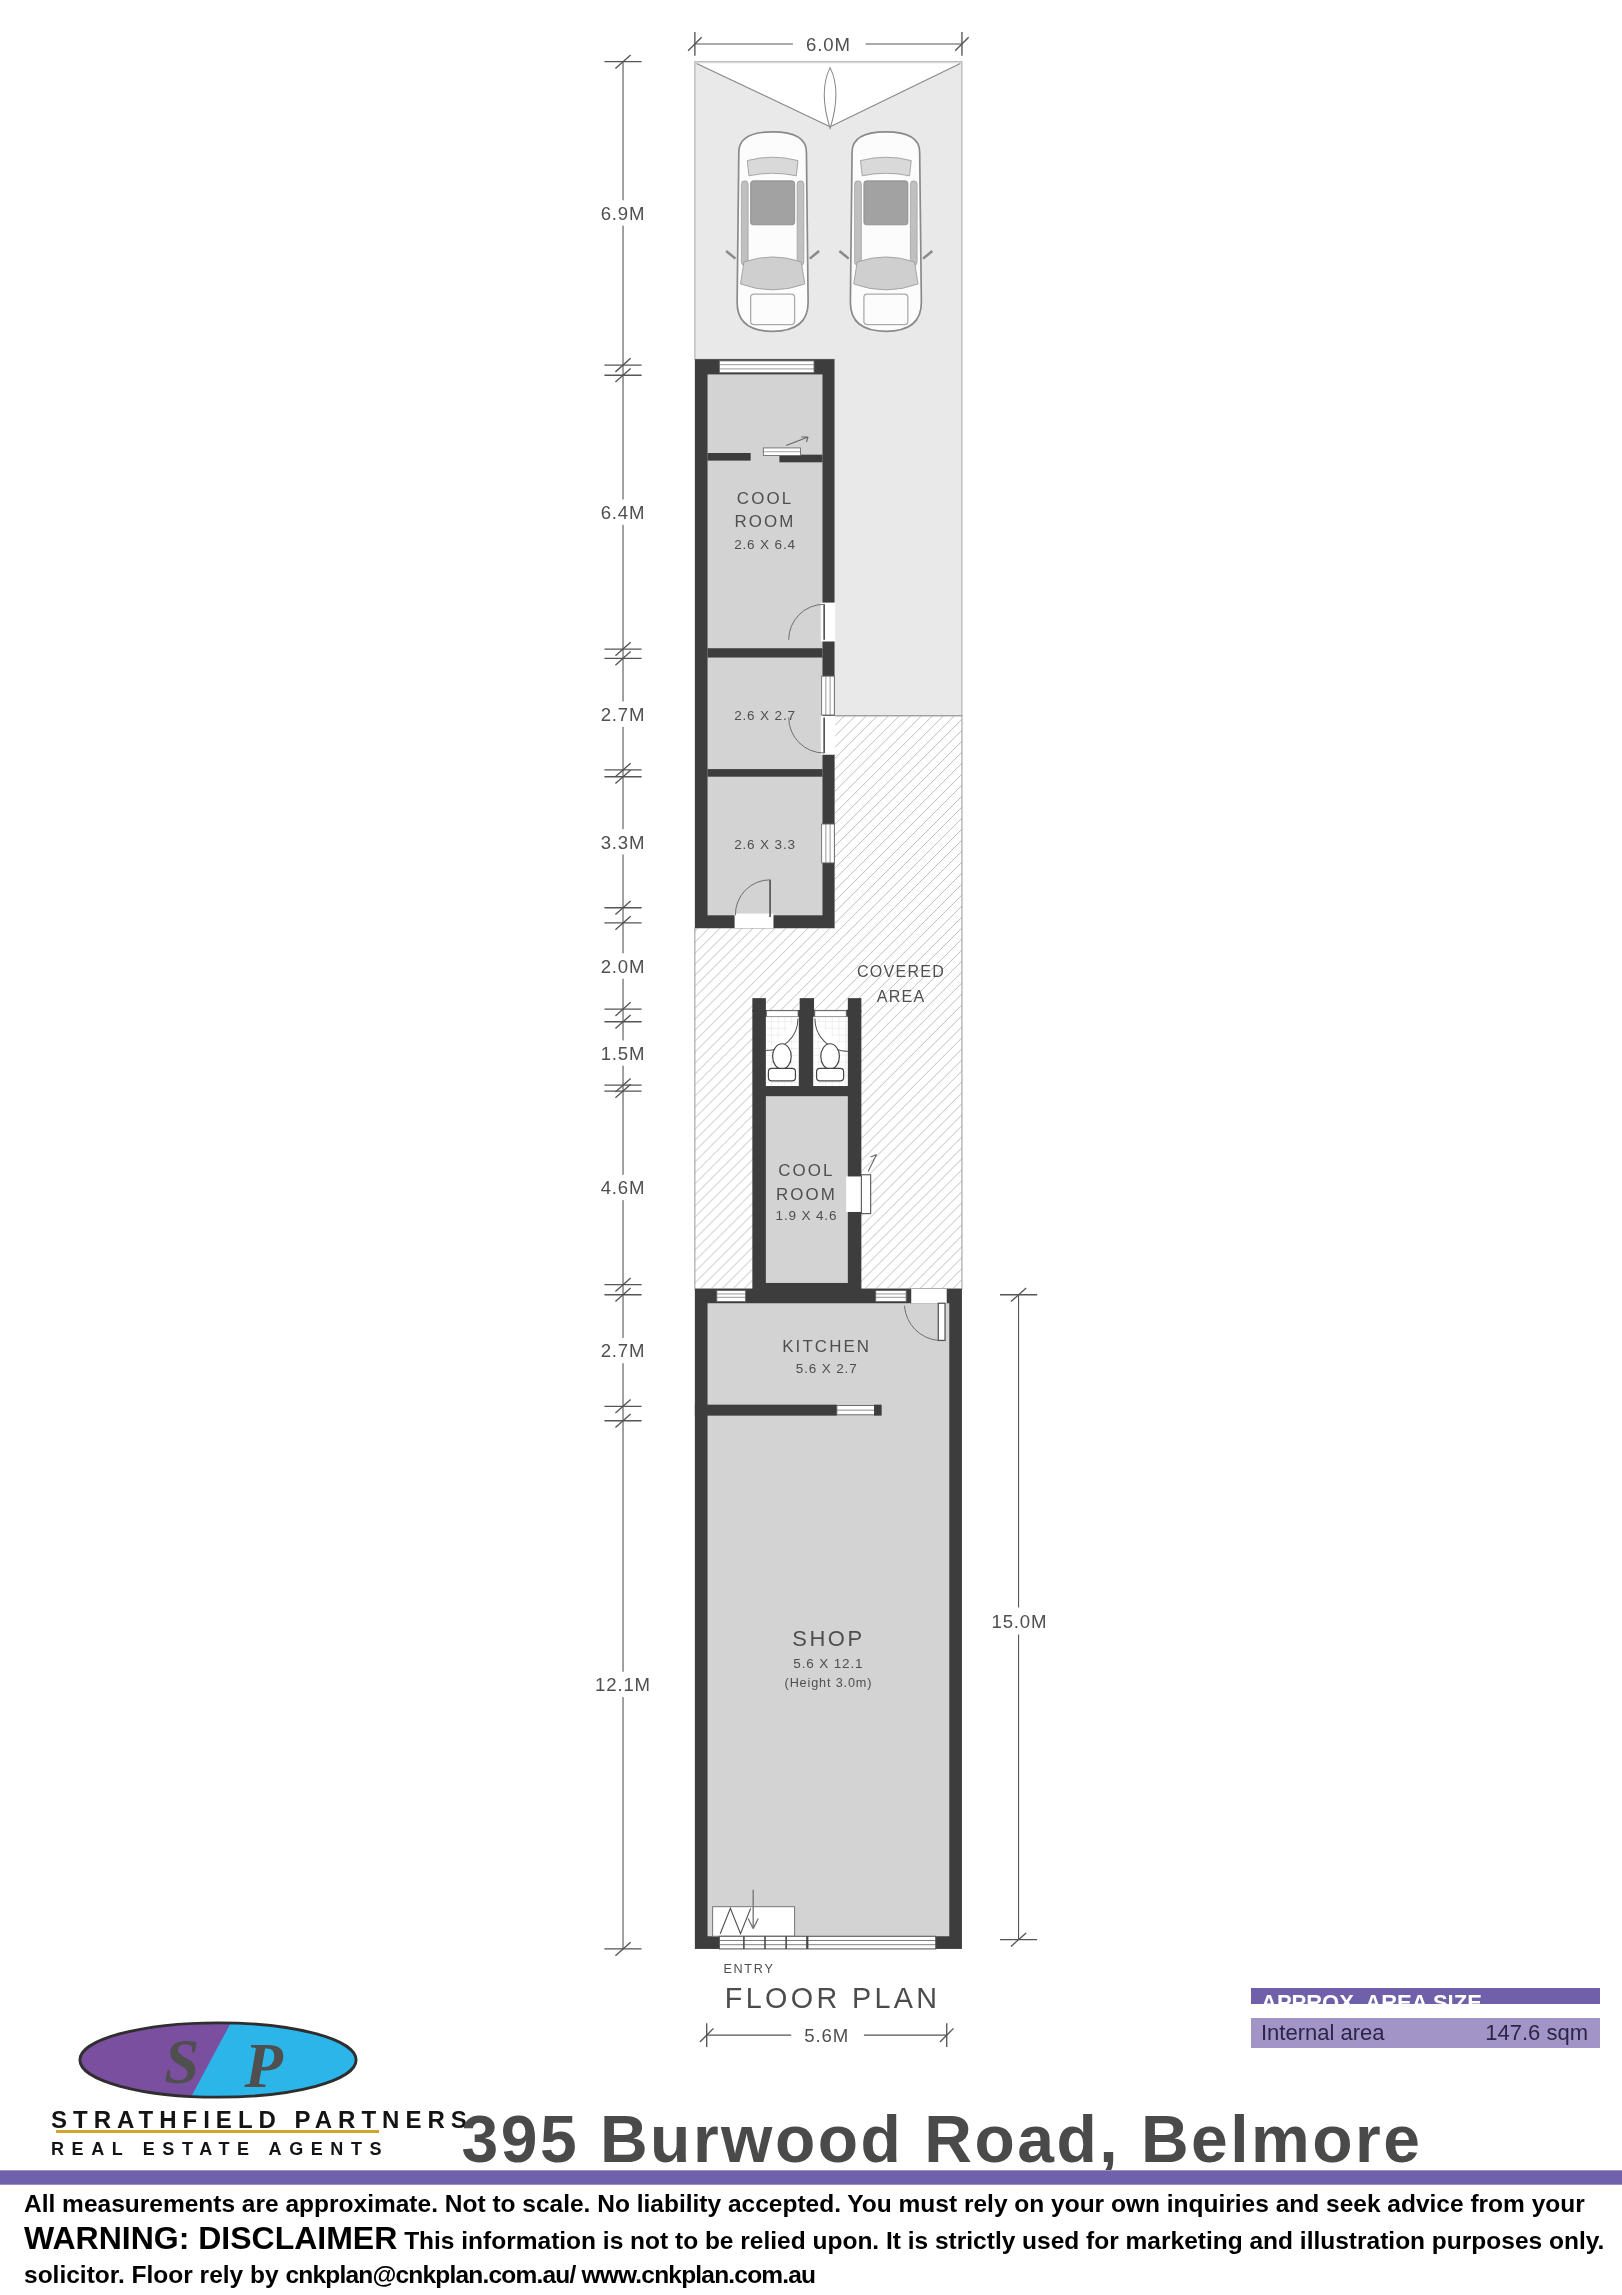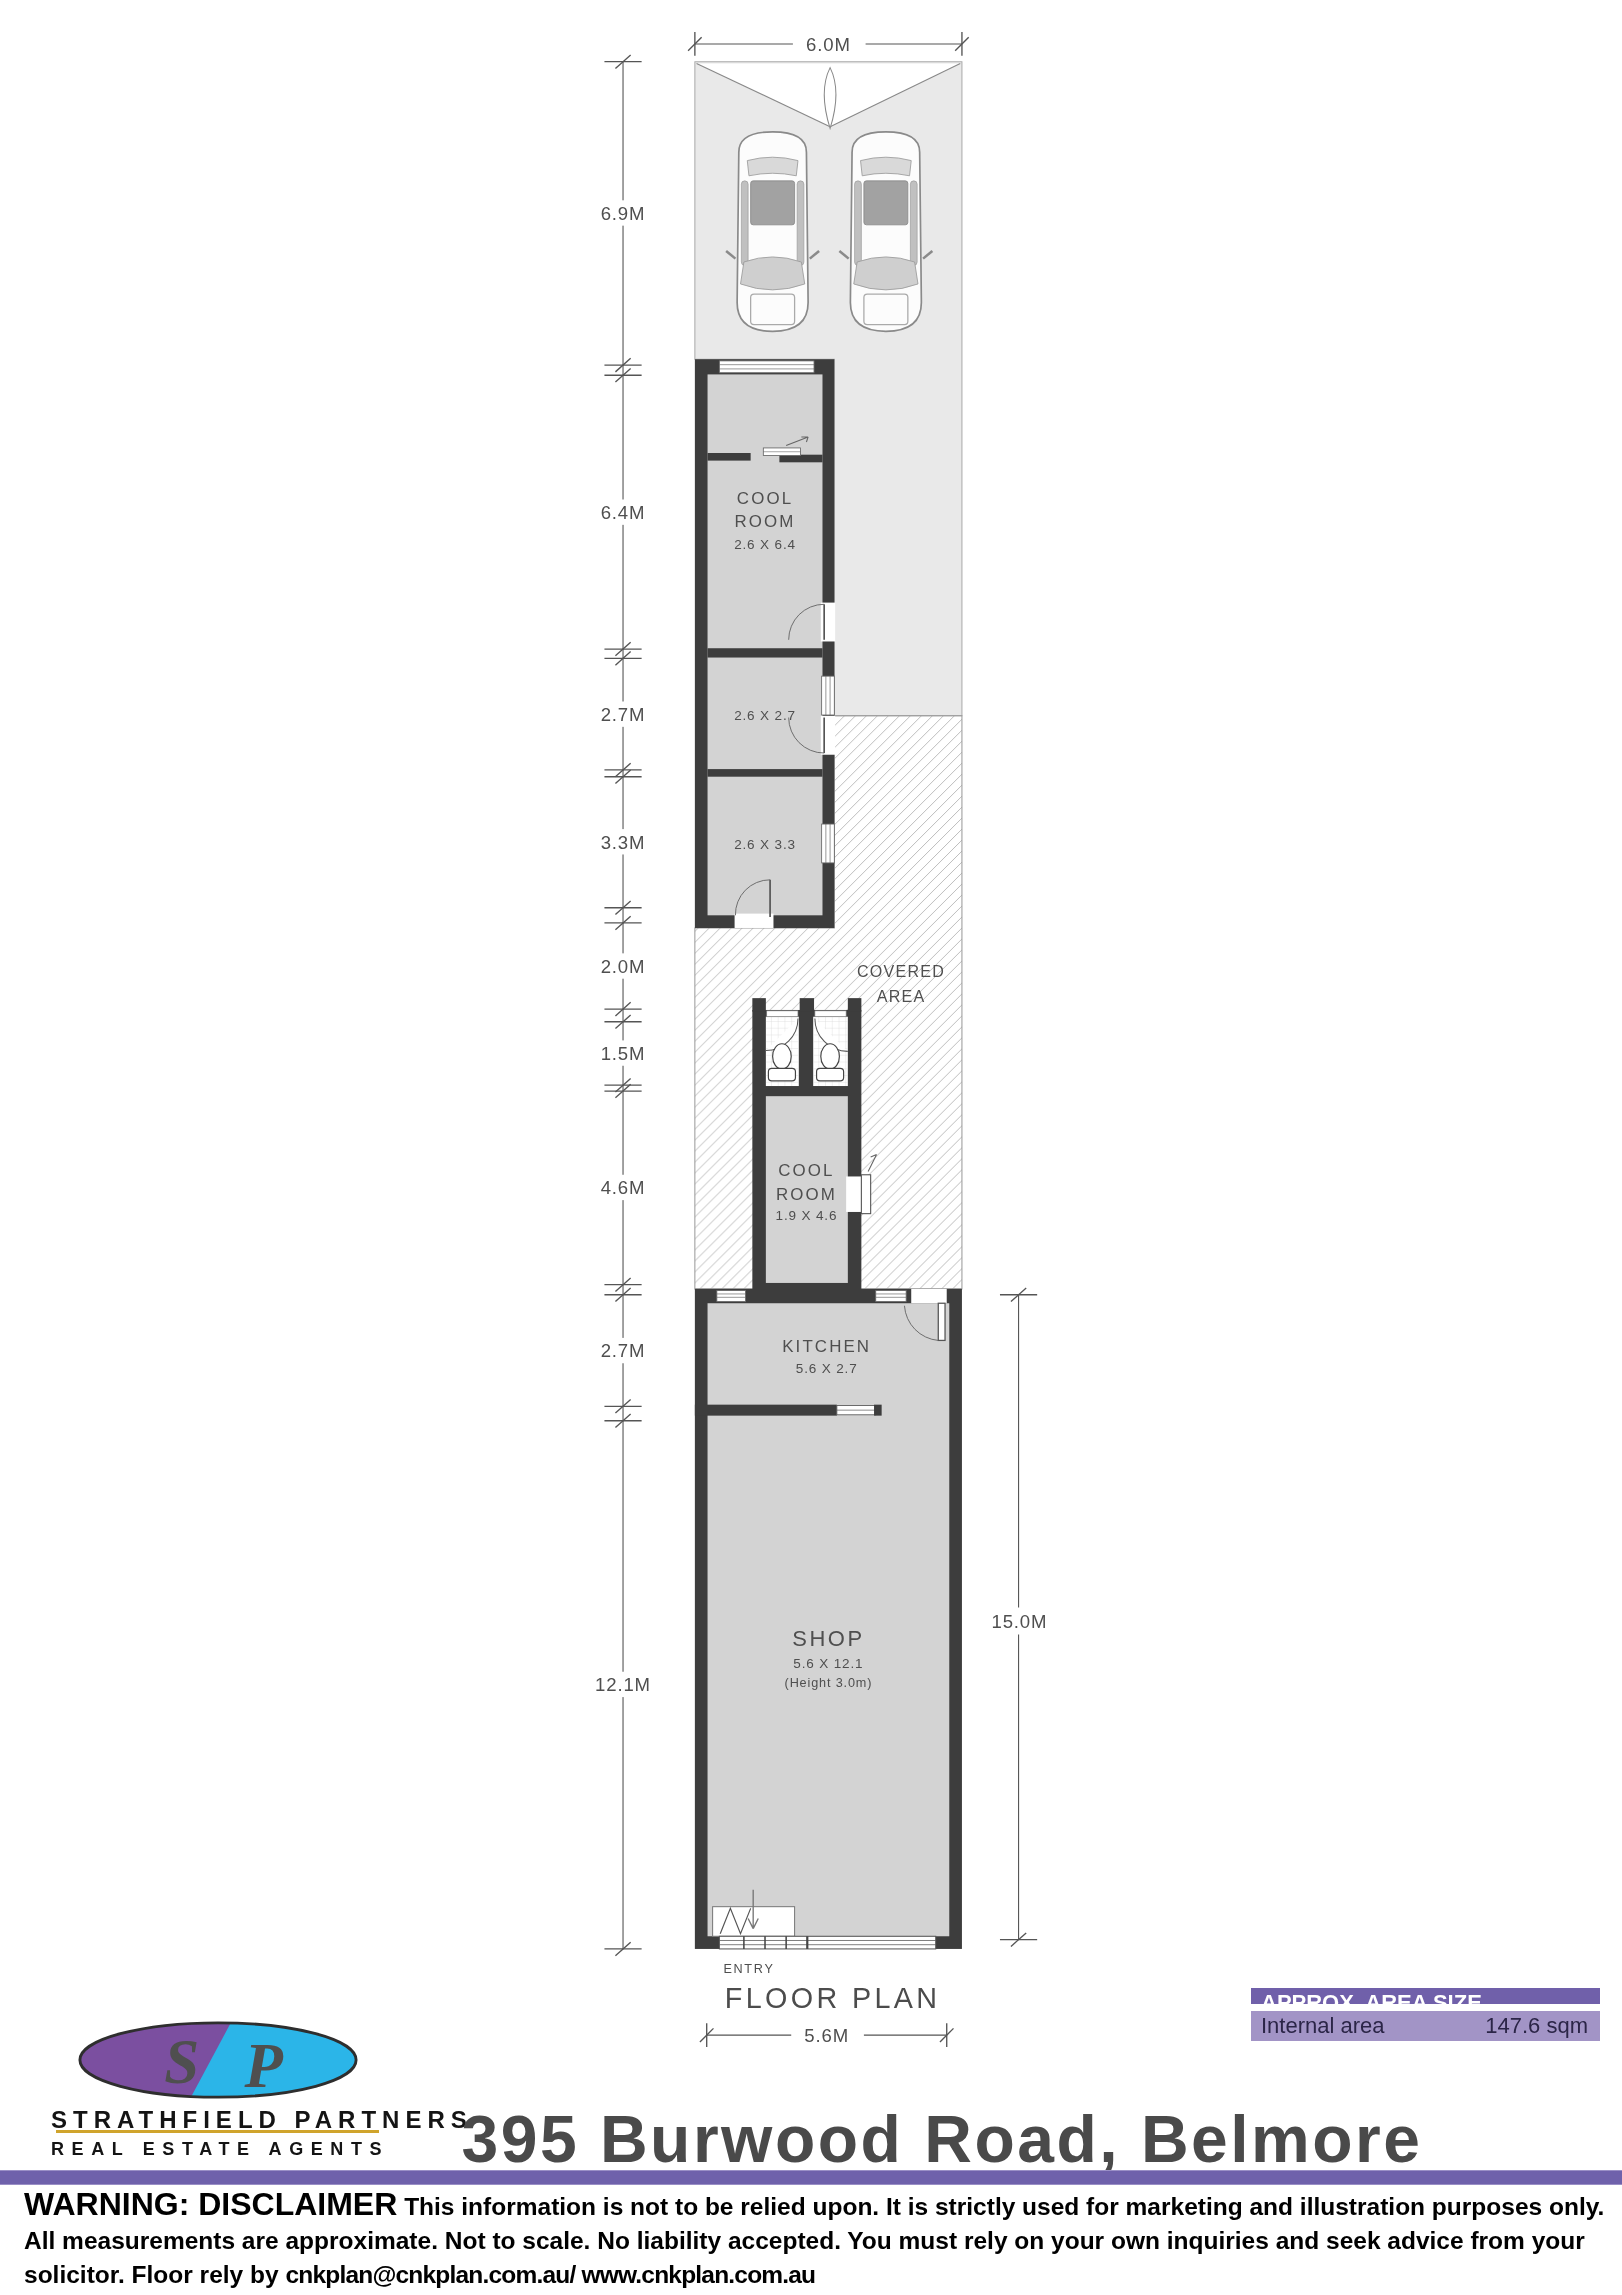--- a/index.html
+++ b/index.html
@@ -14,21 +14,21 @@
   .room-size{font-size:16px;letter-spacing:1px;}
   .room-note{font-size:15px;letter-spacing:1px;}
   .covered-label{font-size:19px;letter-spacing:1.5px;}
   .entry-label{font-size:15px;letter-spacing:2px;}
   .plan-title{font-size:34px;letter-spacing:4px;fill:#4c4c4c;}
   
   .area-box{position:absolute;left:1251px;top:1988px;width:349px;}
   .area-box-header{height:16px;line-height:30px;background:#7060aa;color:#fff;
     font-size:22px;font-weight:bold;padding-left:10px;}
   .area-box-body{height:30px;line-height:30px;background:#a294c6;color:#2b2547;
-    font-size:22px;margin-top:7px;position:relative;padding-left:10px;}
+    font-size:22px;margin-top:14px;position:relative;padding-left:10px;}
   .area-box-value{position:absolute;right:12px;top:0;}
   .logo{position:absolute;left:51px;top:2018px;width:334px;}
   .logo-ellipse{position:absolute;left:21px;top:1.7px;}
   .logo-name{position:absolute;left:0;top:88px;width:334px;text-align:center;
     font-size:24px;font-weight:bold;color:#141414;letter-spacing:6px;white-space:nowrap;}
   .logo-rule{position:absolute;left:5px;top:112px;width:323px;height:2.5px;background:#d0a42c;}
   .logo-tagline{position:absolute;left:0;top:121px;width:334px;text-align:right;
     font-size:18px;font-weight:bold;color:#141414;letter-spacing:7.6px;white-space:nowrap;}
   .address-title{position:absolute;left:456px;top:2101px;width:972px;text-align:center;
     font-size:66px;font-weight:bold;color:#4a4a4a;letter-spacing:2.5px;white-space:nowrap;}
@@ -329,25 +329,25 @@
   <div class="logo-name">STRATHFIELD PARTNERS</div>
   <div class="logo-rule"></div>
   <div class="logo-tagline">REAL ESTATE AGENTS</div>
 </div>
 
 <div class="address-title">395 Burwood Road, Belmore</div>
 
 <div class="purple-bar"></div>
 
 <div class="disclaimer">
+  <div class="dline">All measurements are approximate. Not to scale. No liability accepted. You must rely on your own inquiries and seek advice from your</div>
   <div class="dline">
     <span class="dwarn">WARNING: DISCLAIMER</span>
     <span>This information is not to be relied upon. It is strictly used for marketing and illustration purposes only.</span>
   </div>
-  <div class="dline">All measurements are approximate. Not to scale. No liability accepted. You must rely on your own inquiries and seek advice from your</div>
   <div class="dline">
     <span>solicitor. Floor rely by </span>
     <span class="dnarrow">cnkplan@cnkplan.com.au/ www.cnkplan.com.au</span>
   </div>
 </div>
 
 </div>
 
 
 </body></html>

